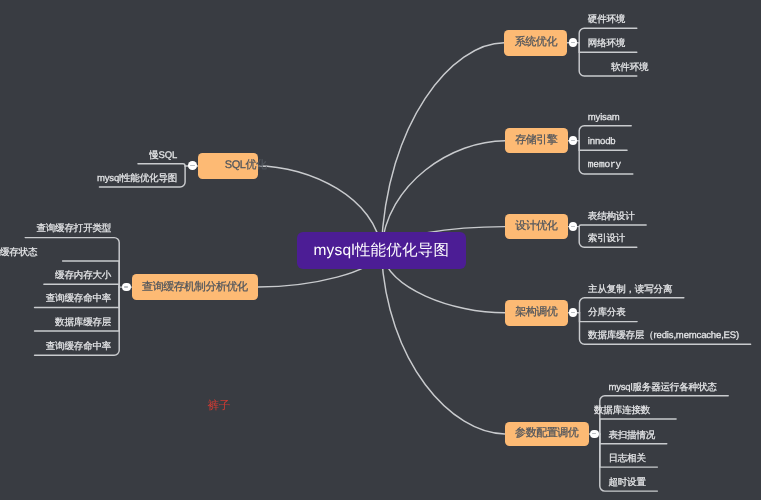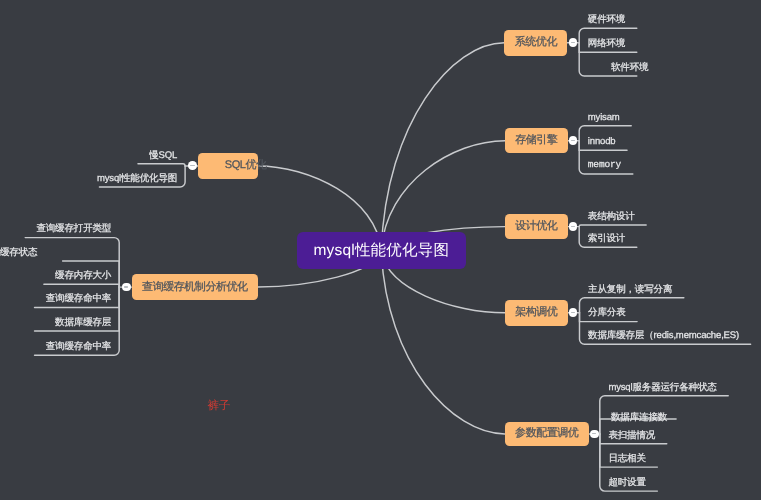--- a/index.html
+++ b/index.html
@@ -132,21 +132,21 @@
       <div class="leaf" style="top: 284.5px; left: 588.1px;"><span>主从复制，读写分离</span></div>
       <div class="leaf" style="top: 308.4px; left: 588.1px;"><span>分库分表</span></div>
       <div class="leaf" style="top: 331px; left: 588.1px;"><span>数据库缓存层（redis,memcache,ES)</span></div>
       <div class="node" style="left: 504.7px; top: 421.7px; width: 84.1px; height: 24.4px;">
         <span>参数配置调优</span>
       </div>
       <div class="toggle" style="left: 590.2px; top: 429.5px;">
         <em></em>
       </div>
       <div class="leaf" style="top: 382.5px; left: 608.4px;"><span>mysql服务器运行各种状态</span></div>
-      <div class="leaf" style="top: 405.8px; left: 611px; margin-top: 7px;"><span>数据库连接数</span></div>
+      <div class="leaf" style="top: 405.8px; left: 594px;"><span>数据库连接数</span></div>
       <div class="leaf" style="top: 430.5px; left: 608.4px;"><span>表扫描情况</span></div>
       <div class="leaf" style="top: 453.9px; left: 608.4px;"><span>日志相关</span></div>
       <div class="leaf" style="top: 477.9px; left: 608.4px;"><span>超时设置</span></div>
     </div>
 
   <div class="root" id="root-node" style="left: 297px; top: 231.8px; width: 168.5px; height: 36.9px;">
     <span>mysql性能优化导图</span>
   </div>
 
   <div class="note" style="left: 207.5px; top: 401.2px;">裤子</div>

